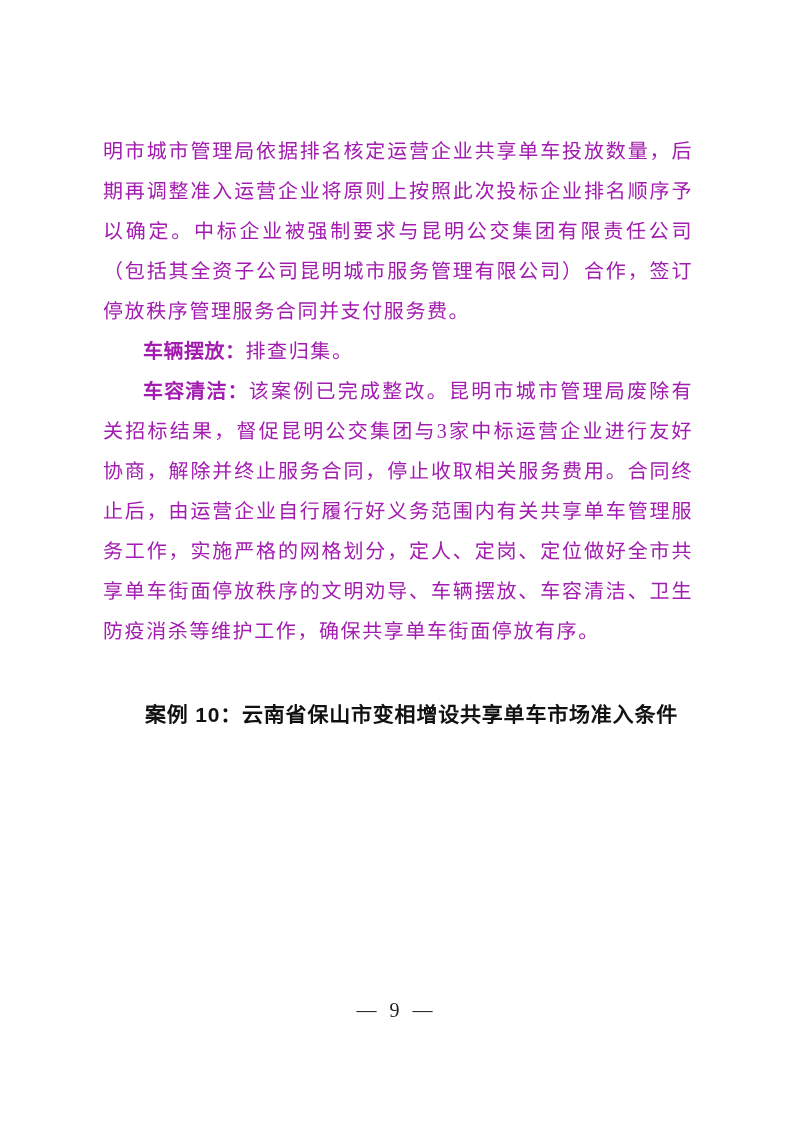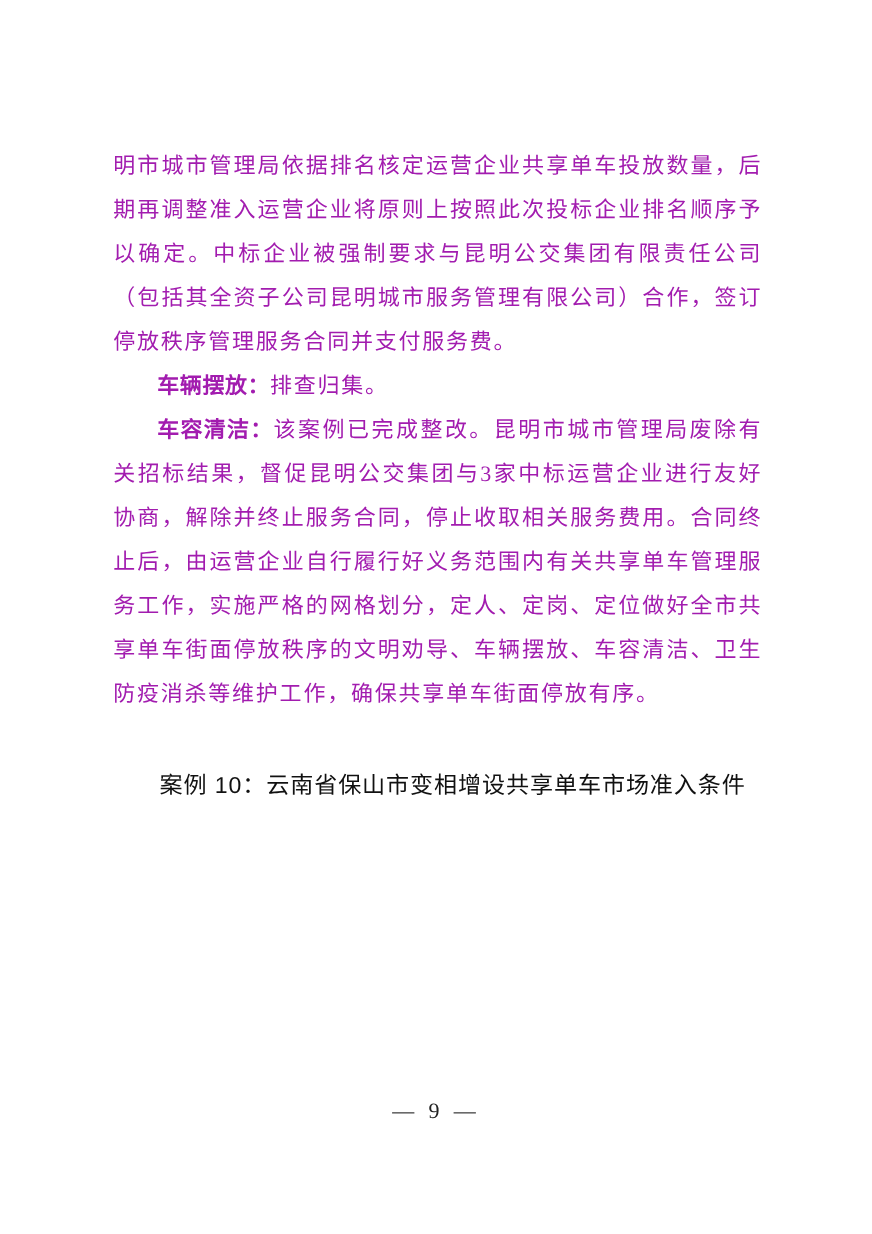--- a/index.html
+++ b/index.html
@@ -34,21 +34,21 @@
     text-indent: 2em;
   }
   .label-bold {
     font-family: "Liberation Sans", "DejaVu Sans", sans-serif;
     font-weight: bold;
     letter-spacing: 0.5px;
   }
   .case-heading {
     margin: 44px 0 0 0;
     font-family: "Liberation Sans", "DejaVu Sans", sans-serif;
-    font-weight: normal;
+    font-weight: bold;
     font-size: 21px;
     line-height: 40px;
     text-indent: 2em;
     letter-spacing: 0.8px;
     color: #111111;
   }
   .case-body {
     margin-top: 0;
   }
   .footer {

